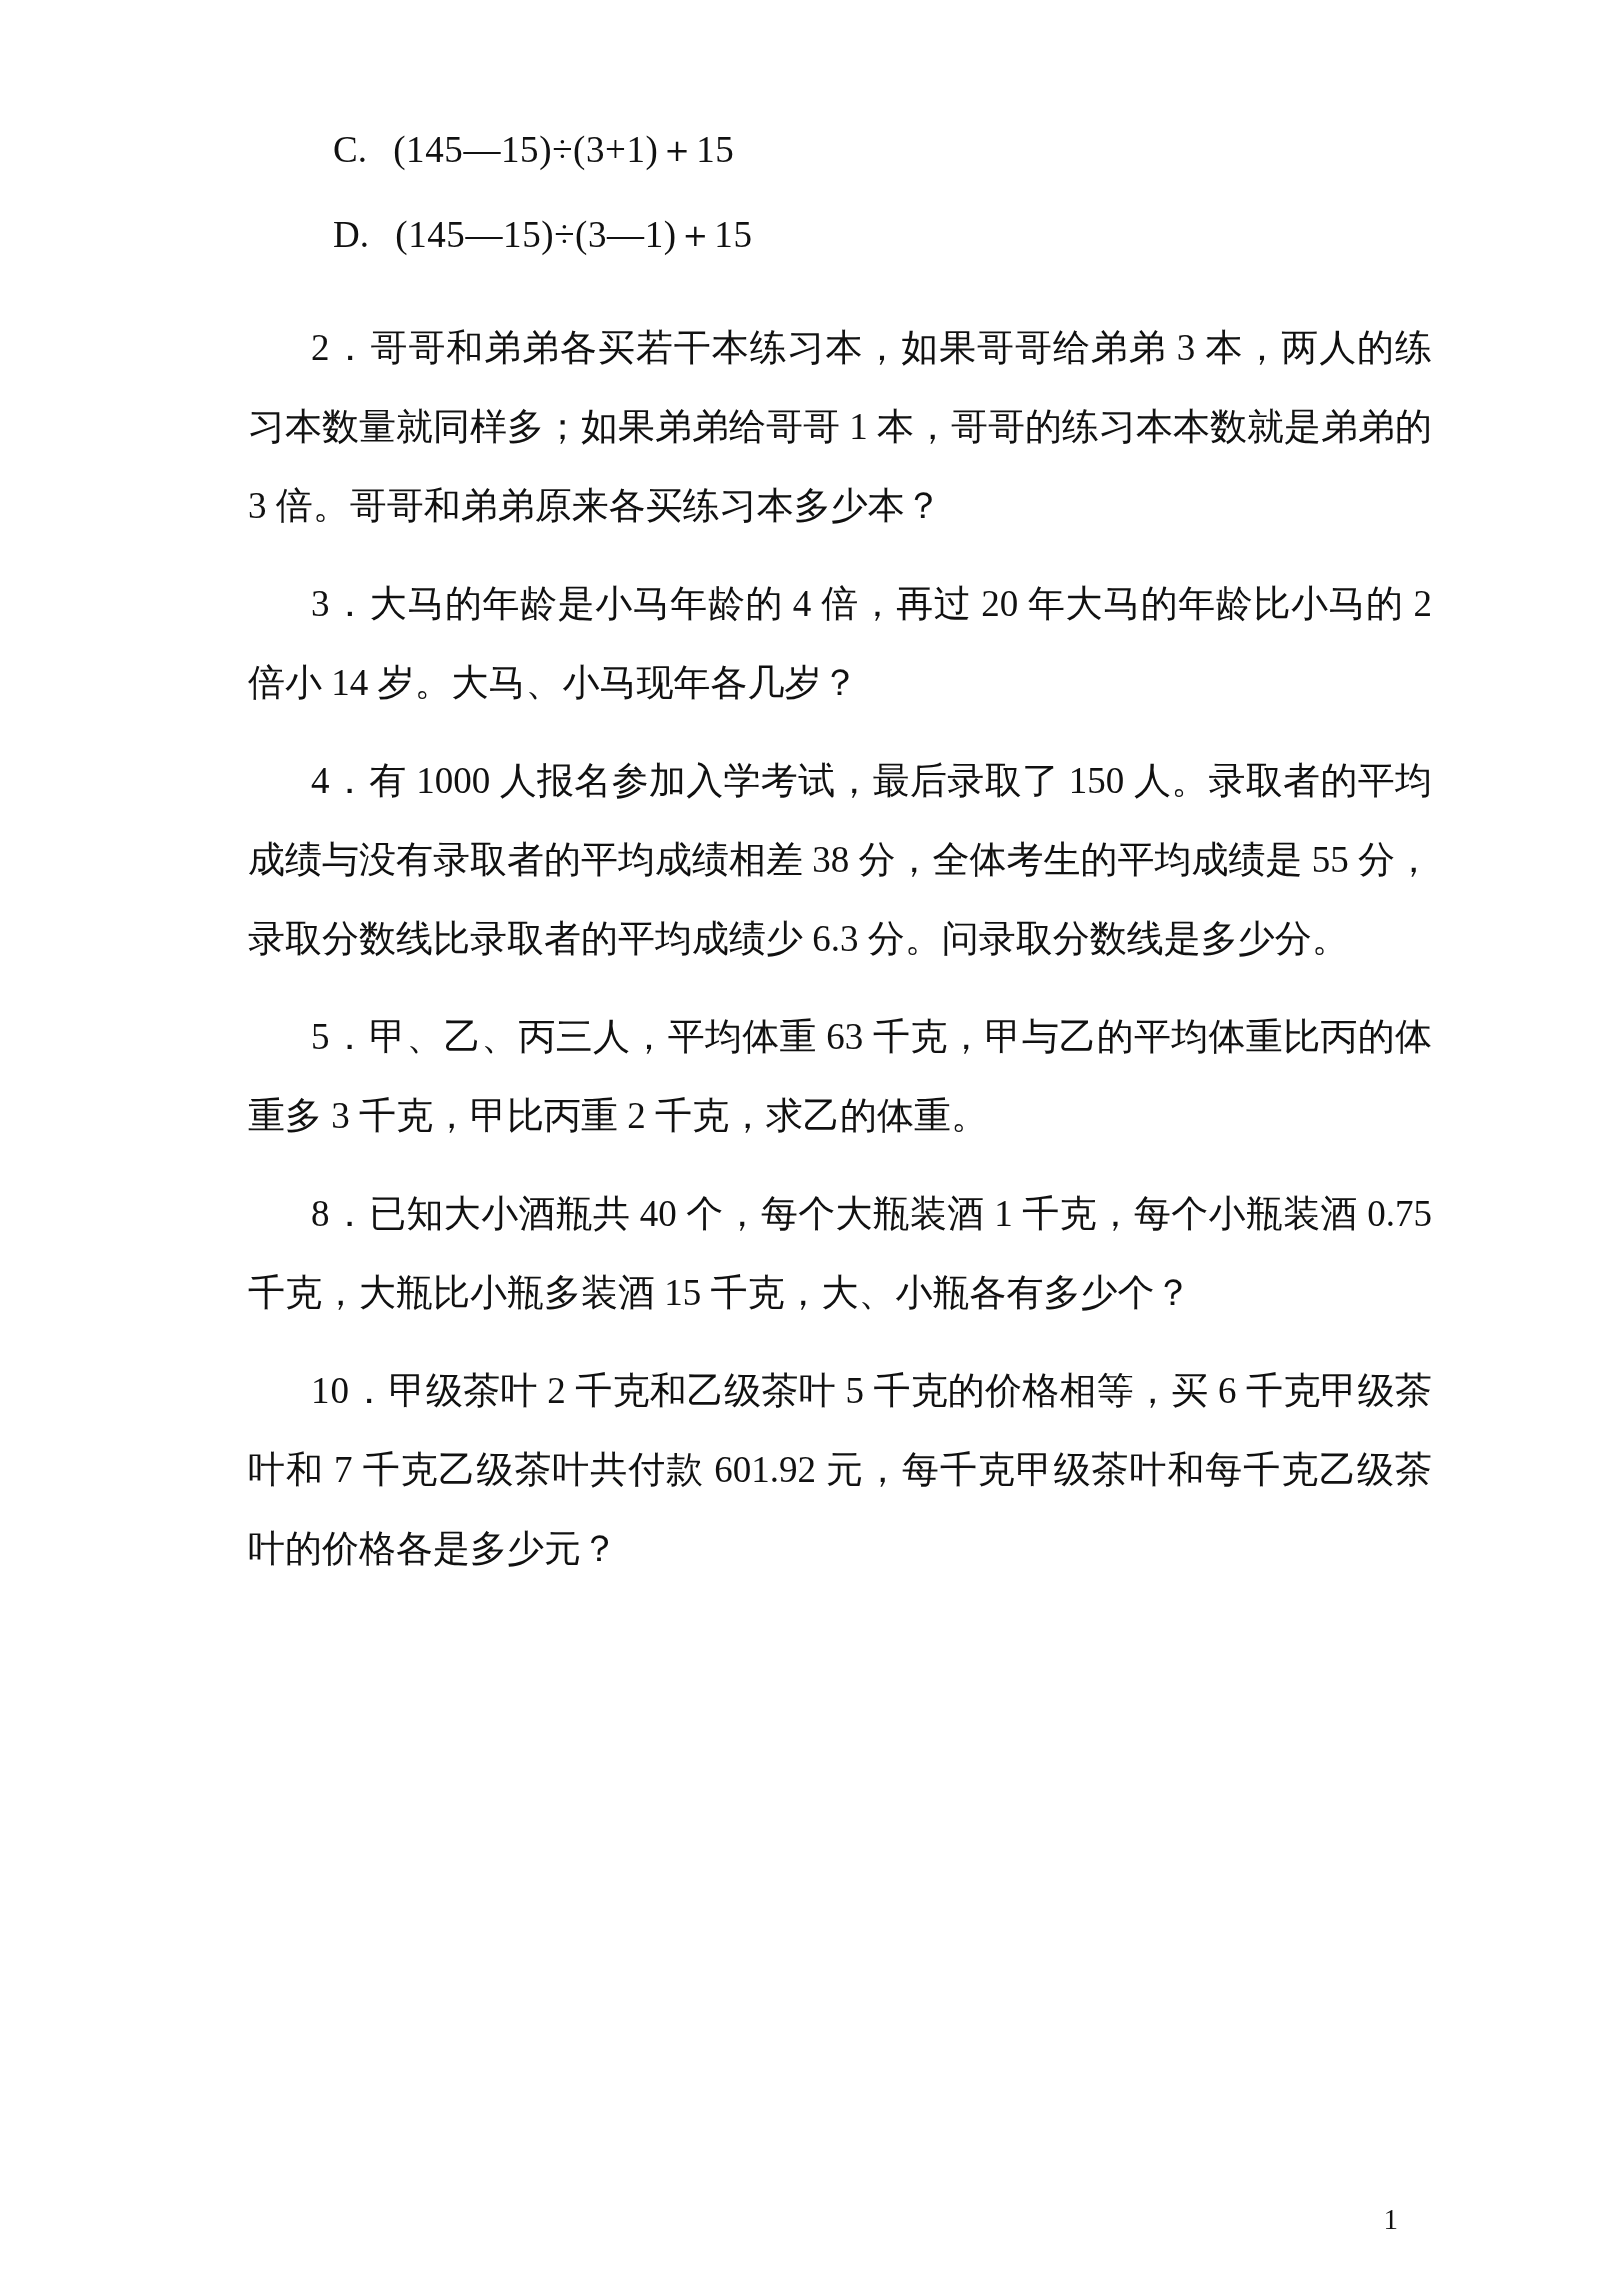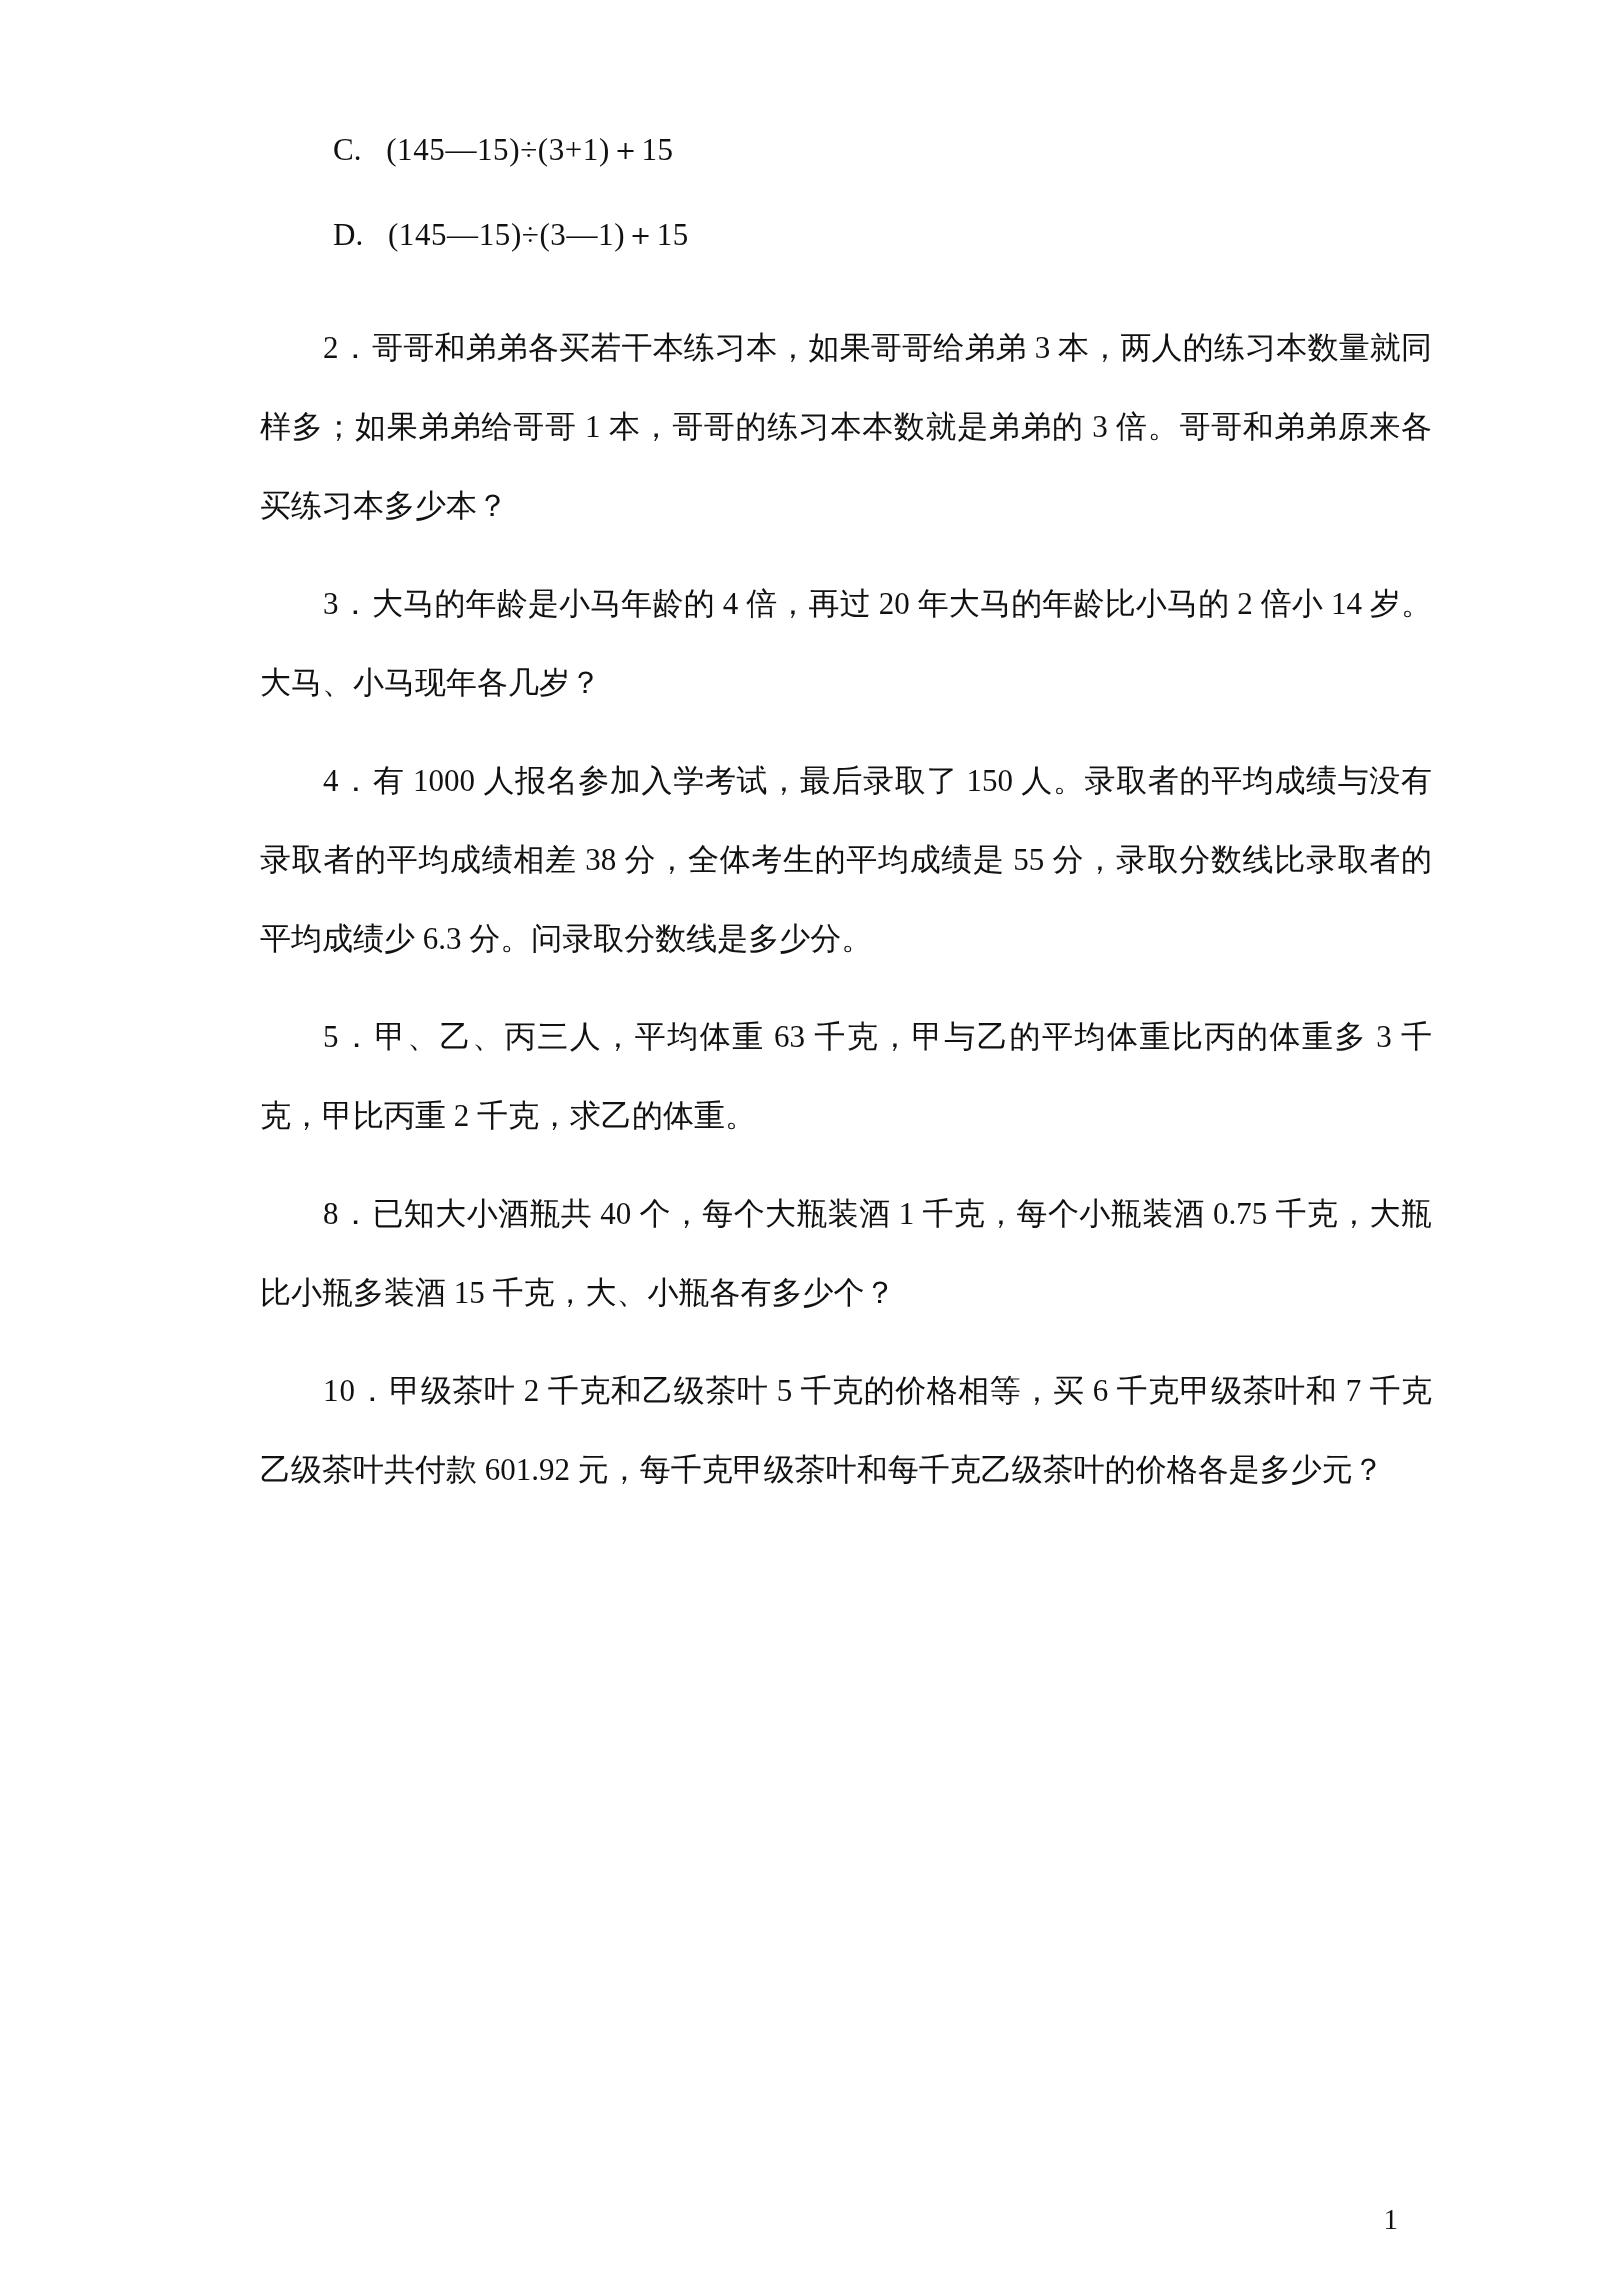--- a/index.html
+++ b/index.html
@@ -14,21 +14,21 @@
     margin: 0 auto;
     background: #ffffff;
     font-family: "Liberation Serif", "DejaVu Serif", serif;
     color: #111111;
   }
   .content {
     position: absolute;
     left: 244px;
     top: 107px;
     width: 1188px;
-    font-size: 31px;
+    font-size: 37px;
   }
   .options {
     margin: 0 0 31px 0;
   }
   .option-line {
     padding-left: 89px;
     line-height: 85px;
     white-space: nowrap;
   }
   .option-label {
@@ -37,21 +37,21 @@
   .option-text {
     display: inline-block;
     margin-left: 17px;
     letter-spacing: 0.6px;
   }
   .problems {
     display: block;
   }
   .problem {
     line-height: 79px;
-    margin: 0 0 19px 16px;
+    margin: 0 0 19px 4px;
     text-indent: 63px;
     text-align: justify;
     word-break: break-all;
   }
   .problem-number {
     letter-spacing: 1.1px;
   }
   .page-number {
     position: absolute;
     right: 225px;

